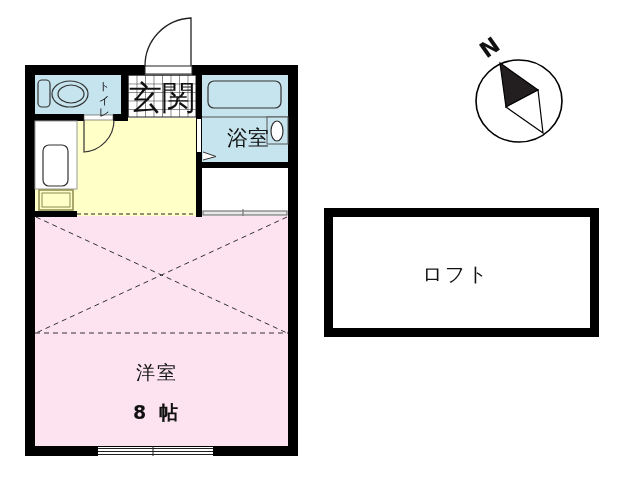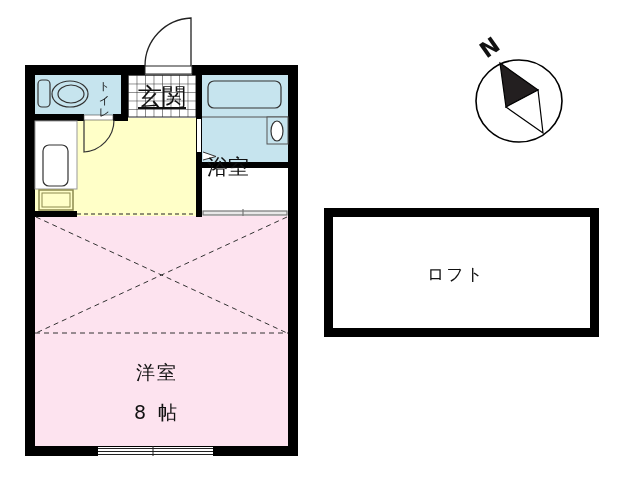--- a/index.html
+++ b/index.html
@@ -13,29 +13,29 @@
     }
     #plan-svg { position: absolute; left: 0; top: 0; width: 620px; height: 480px; }
     .label {
       position: absolute;
       color: #111111;
       white-space: nowrap;
       line-height: 1;
       transform: translate(-50%, -50%);
       font-family: "DejaVu Sans", "Liberation Sans", sans-serif;
     }
-    .lbl-entrance { left: 162px; top: 97px; font-size: 24px; text-decoration: underline; }
+    .lbl-entrance { left: 162px; top: 97px; font-size: 33px; }
     .lbl-toilet {
       left: 104px; top: 94px; font-size: 11px;
       writing-mode: vertical-rl; letter-spacing: 1px;
     }
-    .lbl-bath { left: 228px; top: 138px; font-size: 21px; margin-top: 29px; }
+    .lbl-bath { left: 248px; top: 138px; font-size: 21px; }
     .lbl-room { left: 157px; top: 372px; font-size: 19px; font-weight: normal; letter-spacing: 2px; }
-    .lbl-size { left: 157px; top: 412px; font-size: 19px; font-weight: normal; letter-spacing: 3px; }
-    .lbl-loft { left: 456px; top: 274px; font-size: 17px; letter-spacing: 2px; text-align: right; }
+    .lbl-size { left: 157px; top: 412px; font-size: 19px; font-weight: bold; letter-spacing: 3px; }
+    .lbl-loft { left: 456px; top: 274px; font-size: 20px; letter-spacing: 2px; text-align: right; }
     .lbl-north {
       left: 490px; top: 48px; font-size: 22px; font-weight: bold;
       transform: translate(-50%, -50%) rotate(-35deg);
     }
   </style>
 </head>
 <body>
 
 <div id="canvas">
 

